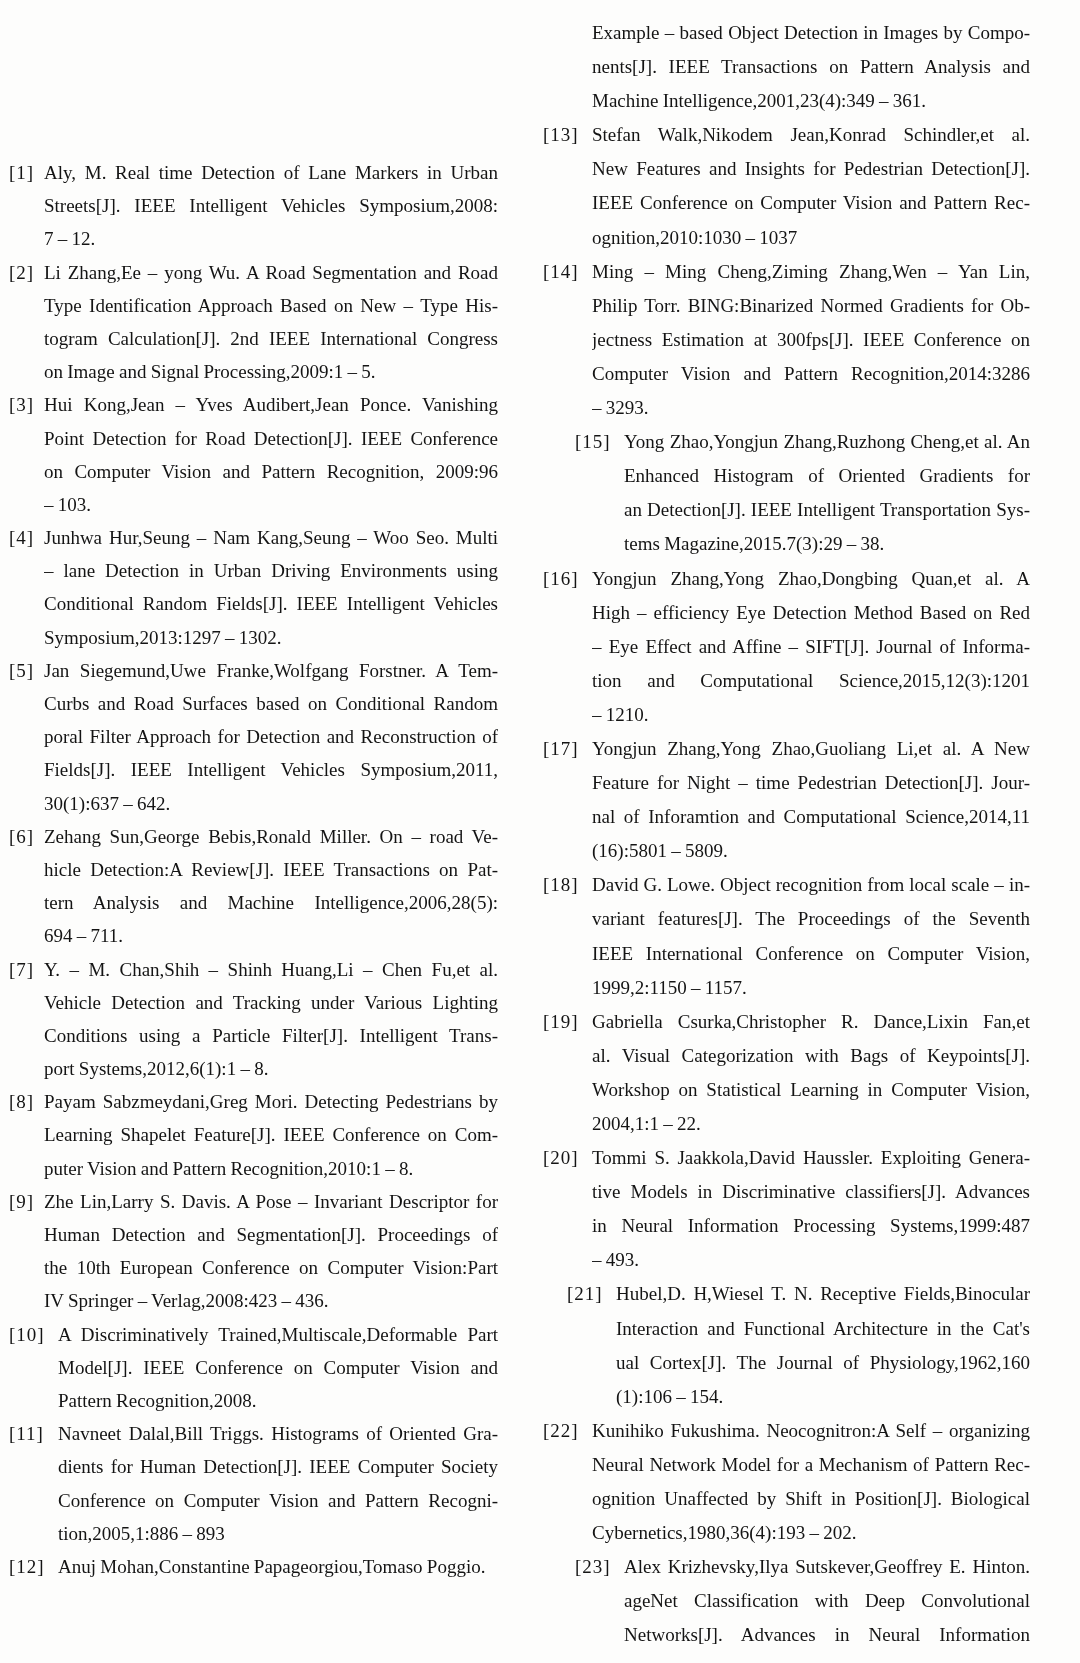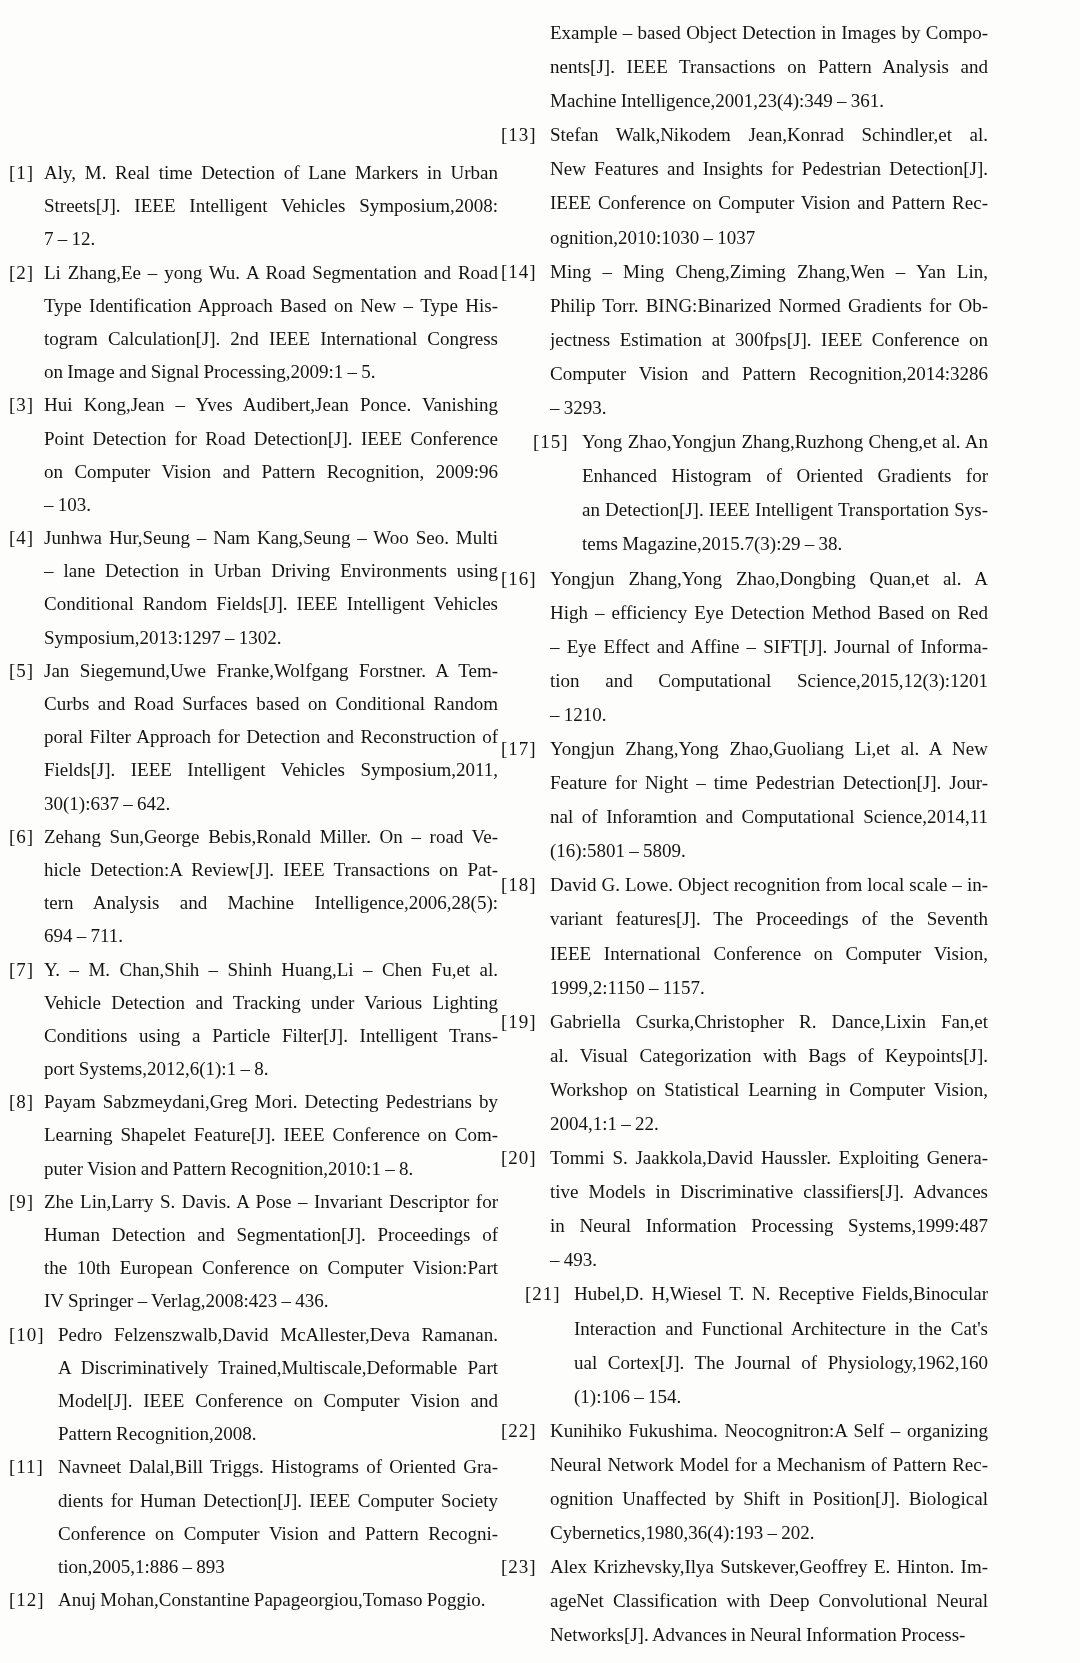--- a/index.html
+++ b/index.html
@@ -20,21 +20,21 @@
   .col {
     position: absolute;
   }
   .col-left {
     left: 8px;
     top: 156px;
     width: 490px;
     line-height: 33.2px;
   }
   .col-right {
-    left: 500px;
+    left: 542px;
     top: 16px;
     width: 488px;
     line-height: 34.1px;
   }
   .ref {
     position: relative;
     text-align: justify;
   }
   .ref-number {
     position: absolute;
@@ -117,21 +117,20 @@
       </div>
       <div class="ref" style="padding-left: 36px;">
     <span class="ref-number">[9]</span>
   <div class="ref-line">Zhe Lin,Larry S. Davis. A Pose – Invariant Descriptor for</div>
         <div class="ref-line">Human Detection and Segmentation[J]. Proceedings of</div>
         <div class="ref-line">the 10th European Conference on Computer Vision:Part</div>
         <div class="ref-line last">IV Springer – Verlag,2008:423 – 436.</div>
       </div>
       <div class="ref" style="padding-left: 50px;">
     <span class="ref-number">[10]</span>
-  <div class="ref-line">Pedro Felzenszwalb,David McAllester,Deva Ramanan.</div>
         <div class="ref-line">A Discriminatively Trained,Multiscale,Deformable Part</div>
         <div class="ref-line">Model[J]. IEEE Conference on Computer Vision and</div>
         <div class="ref-line last">Pattern Recognition,2008.</div>
       </div>
       <div class="ref" style="padding-left: 50px;">
     <span class="ref-number">[11]</span>
   <div class="ref-line">Navneet Dalal,Bill Triggs. Histograms of Oriented Gra-</div>
         <div class="ref-line">dients for Human Detection[J]. IEEE Computer Society</div>
         <div class="ref-line">Conference on Computer Vision and Pattern Recogni-</div>
         <div class="ref-line last">tion,2005,1:886 – 893</div>
@@ -213,20 +212,20 @@
         <div class="ref-line">ual Cortex[J]. The Journal of Physiology,1962,160</div>
         <div class="ref-line last">(1):106 – 154.</div>
       </div>
       <div class="ref" style="padding-left: 50px;">
     <span class="ref-number">[22]</span>
   <div class="ref-line">Kunihiko Fukushima. Neocognitron:A Self – organizing</div>
         <div class="ref-line">Neural Network Model for a Mechanism of Pattern Rec-</div>
         <div class="ref-line">ognition Unaffected by Shift in Position[J]. Biological</div>
         <div class="ref-line last">Cybernetics,1980,36(4):193 – 202.</div>
       </div>
-      <div class="ref" style="padding-left: 50px;">
+      <div class="ref" style="padding-left: 50px; margin-left: 32px;">
     <span class="ref-number">[23]</span>
   <div class="ref-line">Alex Krizhevsky,Ilya Sutskever,Geoffrey E. Hinton. Im-</div>
         <div class="ref-line">ageNet Classification with Deep Convolutional Neural</div>
         <div class="ref-line last">Networks[J]. Advances in Neural Information Process-</div>
       </div>
     </div>
 </div>
 
 </body></html>

